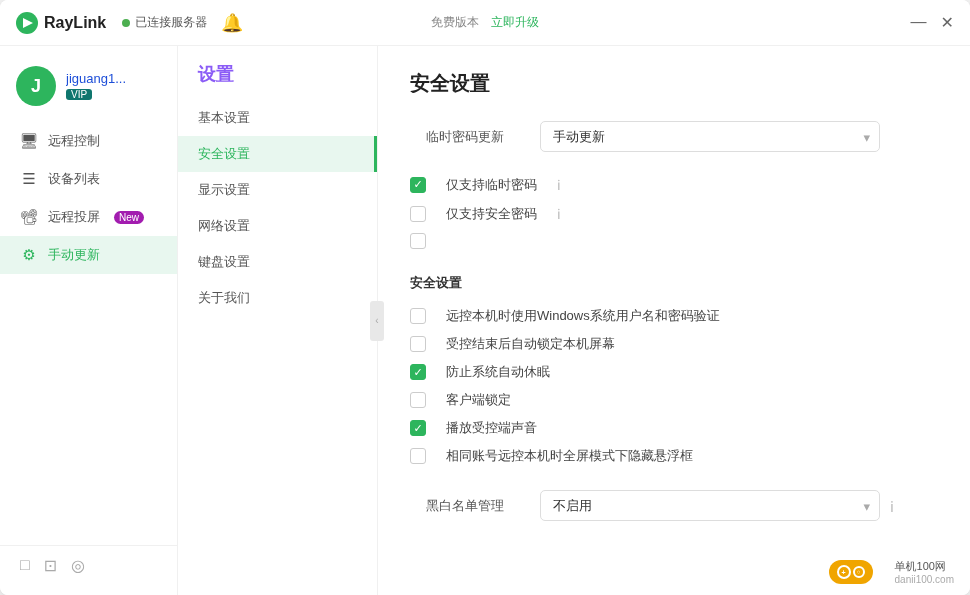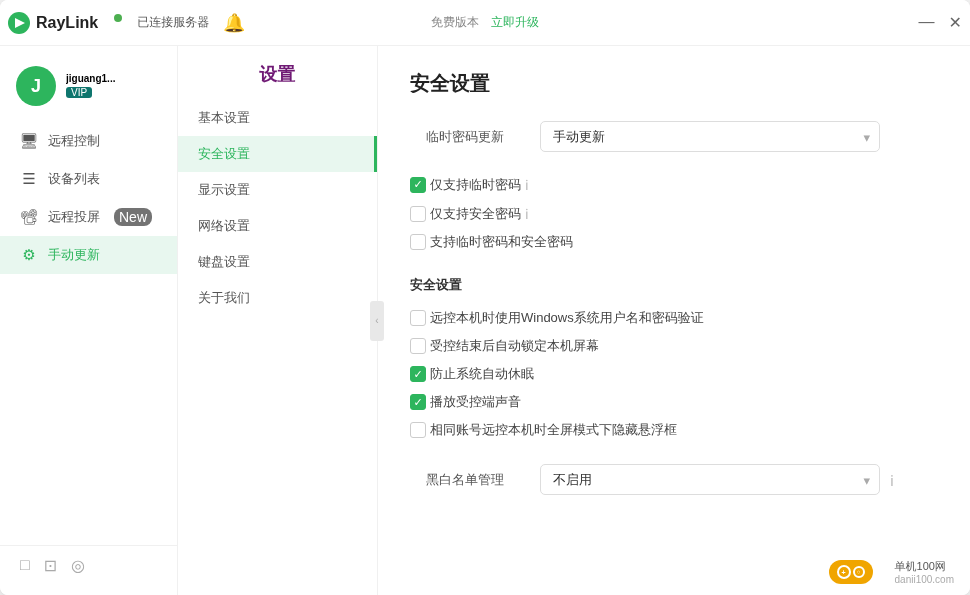--- a/index.html
+++ b/index.html
@@ -21,40 +21,40 @@
       display: flex;
       flex-direction: column;
       box-shadow: 0 2px 12px rgba(0,0,0,0.15);
     }
     
     .titlebar {
       height: 46px;
       background: #fff;
       display: flex;
       align-items: center;
-      padding: 0 8px;
+      padding: 0 16px;
       border-bottom: 1px solid #f0f0f0;
       flex-shrink: 0;
     }
     .titlebar-logo {
       display: flex;
       align-items: center;
       gap: 6px;
       font-size: 16px;
       font-weight: bold;
       color: #222;
     }
     .logo-icon {
       width: 22px;
       height: 22px;
     }
     .server-status {
       display: flex;
-      align-items: flex-start;
-      gap: 15px;
+      align-items: center;
+      gap: 5px;
       margin-left: 16px;
       font-size: 12px;
       color: #555;
     }
     .status-dot {
       width: 8px;
       height: 8px;
       border-radius: 50%;
       background: #4caf50;
     }
@@ -102,23 +102,23 @@
       color: #fff;
       font-size: 18px;
       font-weight: bold;
       flex-shrink: 0;
     }
     .user-info {
       flex: 1;
       overflow: hidden;
     }
     .username {
-      font-size: 10px;
-      font-weight: 700;
-      color: #000000;
+      font-size: 13px;
+      font-weight: 400;
+      color: #1d4ed8;
       overflow: hidden;
       text-overflow: ellipsis;
       white-space: nowrap;
     }
     .vip-badge {
       display: inline-block;
       background: #0f766e;
       color: #fff;
       font-size: 10px;
       padding: 0 5px;
@@ -147,23 +147,23 @@
     }
     .nav-icon {
       width: 18px;
       height: 18px;
       display: flex;
       align-items: center;
       justify-content: center;
       font-size: 15px;
     }
     .new-badge {
-      background: #737373;
+      background: #a21caf;
       color: #fff;
-      font-size: 14px;
+      font-size: 10px;
       padding: 1px 5px;
       border-radius: 8px;
       margin-left: 4px;
     }
     .sidebar-bottom {
       display: flex;
       gap: 14px;
       padding: 10px 20px;
       border-top: 1px solid #f0f0f0;
     }
@@ -181,23 +181,22 @@
     
     .settings-nav {
       width: 200px;
       padding: 16px 0;
       border-right: 1px solid #f0f0f0;
       flex-shrink: 0;
     }
     .settings-nav-title {
       font-size: 18px;
       font-weight: bold;
-      color: #701a75;
+      color: #8b5cf6;
       padding: 0 20px 14px;
-      text-align: center;
     }
     .settings-nav-item {
       padding: 9px 20px;
       cursor: pointer;
       font-size: 13px;
       color: #555;
       border-radius: 0;
       transition: background 0.15s;
     }
     .settings-nav-item.active {
@@ -263,21 +262,21 @@
     .section-group-title {
       font-size: 13px;
       font-weight: bold;
       color: #333;
       margin-bottom: 10px;
     }
     
     .checkbox-row {
       display: flex;
       align-items: center;
-      gap: 4px;
+      gap: 20px;
       padding: 5px 0;
       font-size: 13px;
       color: #444;
     }
     .checkbox-row .help-icon {
       color: #bbb;
       font-size: 14px;
       cursor: pointer;
     }
     .custom-checkbox {
@@ -437,37 +436,40 @@
             <span>仅支持临时密码</span>
             <span class="help-icon">ℹ</span>
           </div>
           <div class="checkbox-row">
             <div class="custom-checkbox"></div>
             <span>仅支持安全密码</span>
             <span class="help-icon">ℹ</span>
           </div>
           <div class="checkbox-row">
             <div class="custom-checkbox"></div>
-            <span>支持临时密码和安全密码</span>
           </div>
         </div>
 
         <div class="section-group">
           <div class="section-group-title">安全设置</div>
           <div class="checkbox-row">
             <div class="custom-checkbox"></div>
             <span>远控本机时使用Windows系统用户名和密码验证</span>
           </div>
           <div class="checkbox-row">
             <div class="custom-checkbox"></div>
             <span>受控结束后自动锁定本机屏幕</span>
           </div>
           <div class="checkbox-row">
             <div class="custom-checkbox checked"></div>
             <span>防止系统自动休眠</span>
+          </div>
+          <div class="checkbox-row">
+            <div class="custom-checkbox"></div>
+            <span>客户端锁定</span>
           </div>
           <div class="checkbox-row">
             <div class="custom-checkbox checked"></div>
             <span>播放受控端声音</span>
           </div>
           <div class="checkbox-row">
             <div class="custom-checkbox"></div>
             <span>相同账号远控本机时全屏模式下隐藏悬浮框</span>
           </div>
         </div>

